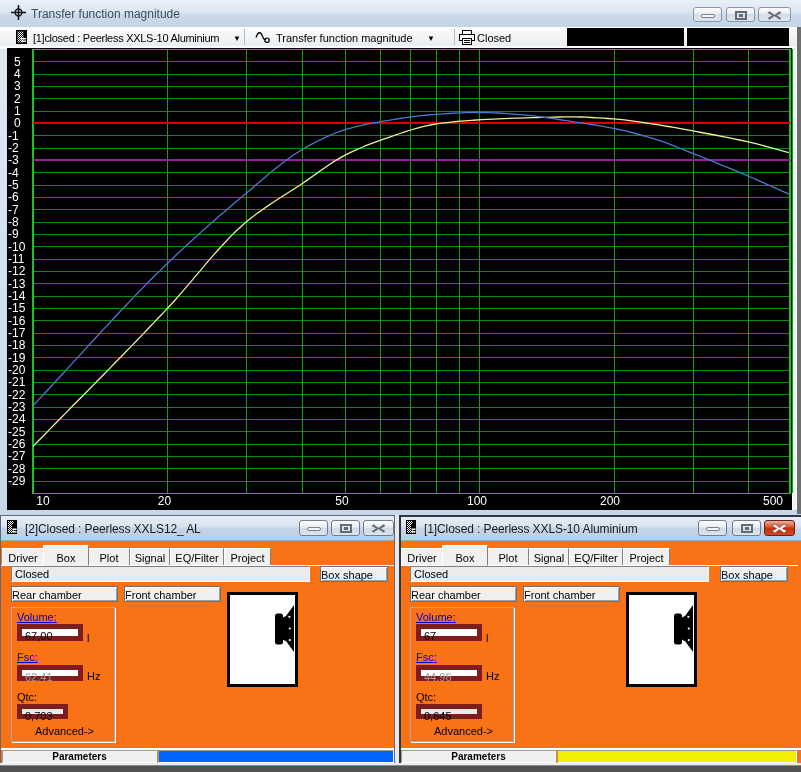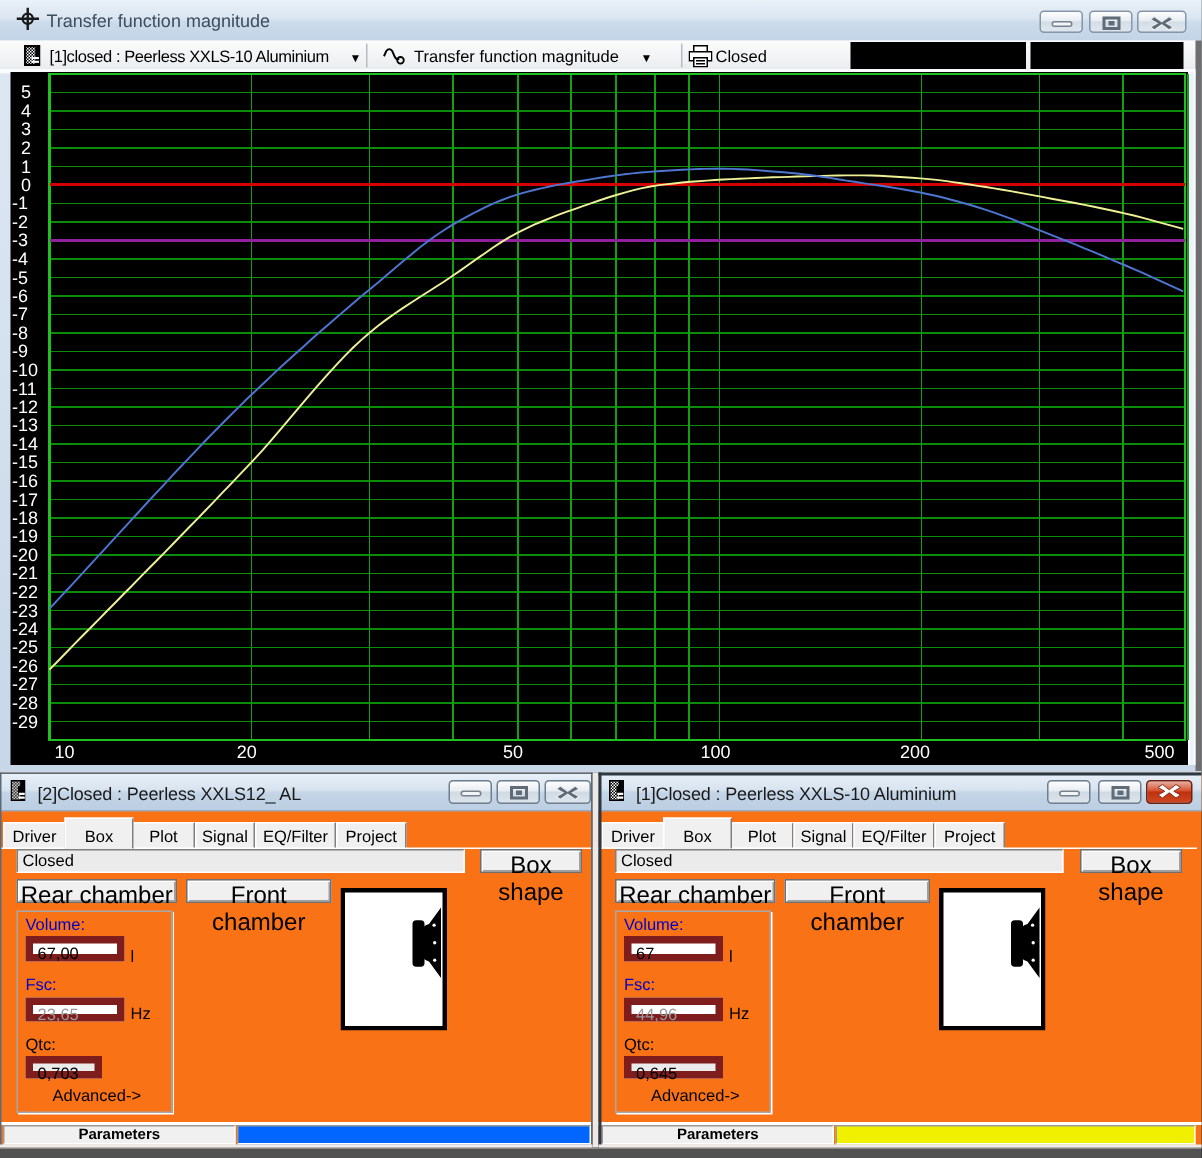--- a/index.html
+++ b/index.html
@@ -36,24 +36,24 @@
   .bbtn { top:5px; width:29px; height:16px; border:1px solid #707f8e; border-radius:3px;
     background:linear-gradient(#fdfdfe 0%, #e8edf2 45%, #d0dae4 50%, #dce4ec 100%); }
   
   .tab { position:absolute; top:3px; height:19px; background:#f0f0f0;
     border-left:1px solid #fff; border-top:1px solid #fff; border-right:1px solid #808080;
     font-size:11px; color:#000; text-align:center; padding-top:3px; }
   .field { position:absolute; background:#ebebeb; border:1px solid;
     border-color:#808080 #fff #fff #808080; font-size:11px; color:#000; padding:1px 0 0 3px; }
   .btn { position:absolute; background:#f0f0f0; border:1px solid #707070;
     box-shadow:inset 1px 1px 0 #fff, inset -1px -1px 0 #a0a0a0;
-    font-size:16px; color:#000; text-align:center; padding-top:2px; }
+    font-size:11px; color:#000; text-align:left; padding-top:2px; }
   .edit { position:absolute; background:#fff; border:5px solid #7f1d1d;
     font-size:11px; color:#000; padding:1px 0 0 3px; }
-  .bluelab { position:absolute; font-size:11px; color:#0000c8; }
+  .bluelab { position:absolute; font-size:11px; color:#0000c8;text-decoration:underline; }
   .blklab  { position:absolute; font-size:11px; color:#000; }
   .spanel { position:absolute; border:1px solid; border-color:#9a9a9a #fff #fff #9a9a9a; }
 </style>
 </head>
 <body>
 <div class="abs" id="topwin">
   <div class="abs" id="titlebar"></div>
   <svg class="abs" style="left:11px;top:5px" width="15" height="15" viewBox="0 0 15 15">
     <line x1="7.5" y1="0" x2="7.5" y2="15" stroke="#1a1a1a" stroke-width="1.6"></line>
     <line x1="0" y1="7.5" x2="15" y2="7.5" stroke="#1a1a1a" stroke-width="1.6"></line>
@@ -245,21 +245,21 @@
       <path d="M55 26.5 Q56.5 24.5 59 24 L67 13 L67 60 L59 49 Q56.5 48.5 55 46.5 Z" fill="#000"></path>
       <circle cx="62.4" cy="24.8" r="1.1" fill="#fff"></circle>
       <circle cx="62.8" cy="36.5" r="1.1" fill="#fff"></circle>
       <circle cx="62.8" cy="48.1" r="1.1" fill="#fff"></circle>
     </svg>
   <div class="abs" style="left:11px;top:92px;width:104px;height:135px;border:1px solid #a8a8a8;box-shadow:1px 1px 0 #fff"></div>
   <div class="bluelab" style="left:17px;top:96px">Volume:</div>
   <div class="edit" style="left:17px;top:109px;width:66px;height:17px">67,00</div>
   <div class="blklab" style="left:87px;top:117px">l</div>
   <div class="bluelab" style="left:17px;top:136px">Fsc:</div>
-  <div class="edit" style="left:17px;top:150px;width:66px;height:16px;color:#9a9a9a">23,65</div>
+  <div class="edit" style="left:17px;top:150px;width:66px;height:16px;color:#9a9a9a">62,41</div>
   <div class="blklab" style="left:87px;top:155px">Hz</div>
   <div class="blklab" style="left:17px;top:176px">Qtc:</div>
   <div class="edit" style="left:17px;top:189px;width:51px;height:15px;background:#ebebeb">0,703</div>
   <div class="blklab" style="left:35px;top:210px">Advanced-&gt;</div>
   <div class="abs" style="left:0;top:233px;width:394px;height:2px;background:#fff"></div>
   <div class="spanel" style="left:2px;top:235px;width:155px;height:13px;background:#f0f0f0;font-size:10px;font-weight:bold;text-align:center;padding-top:0px">Parameters</div>
   <div class="spanel" style="left:158px;top:235px;width:236px;height:13px;background:#0066ff"></div>
 </div>
 
 <div class="abs bwin" id="rwin">

